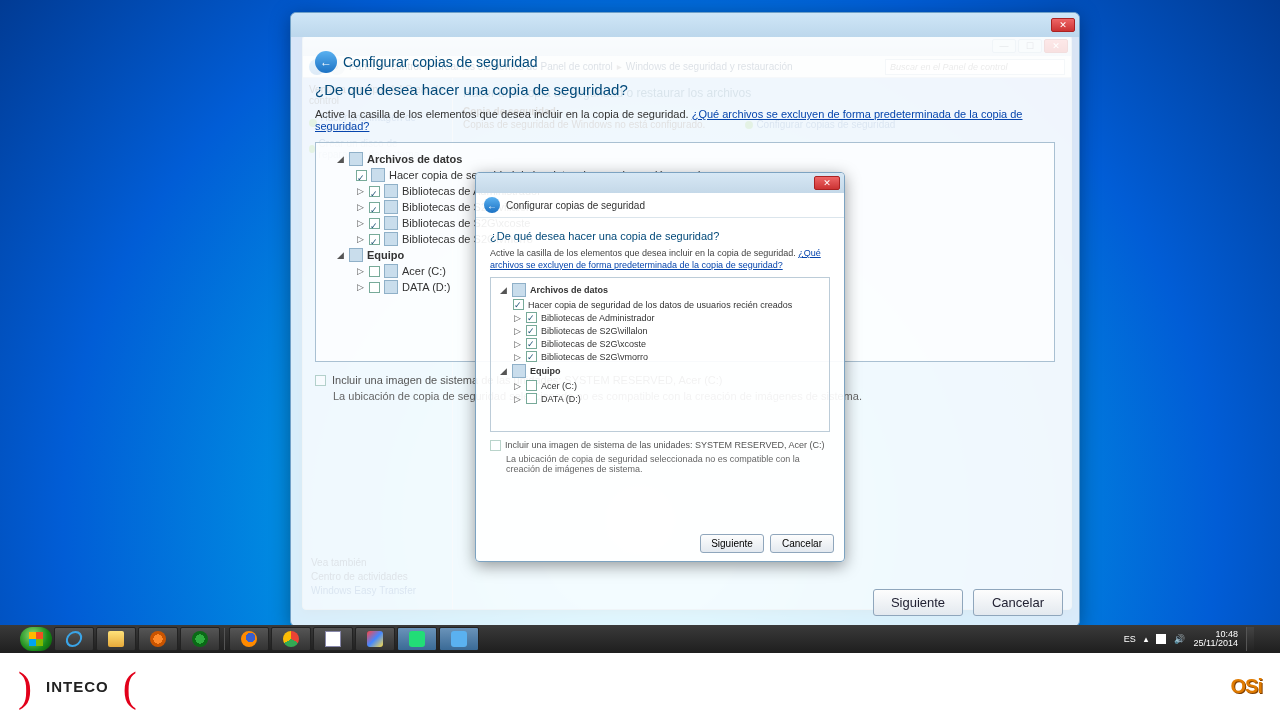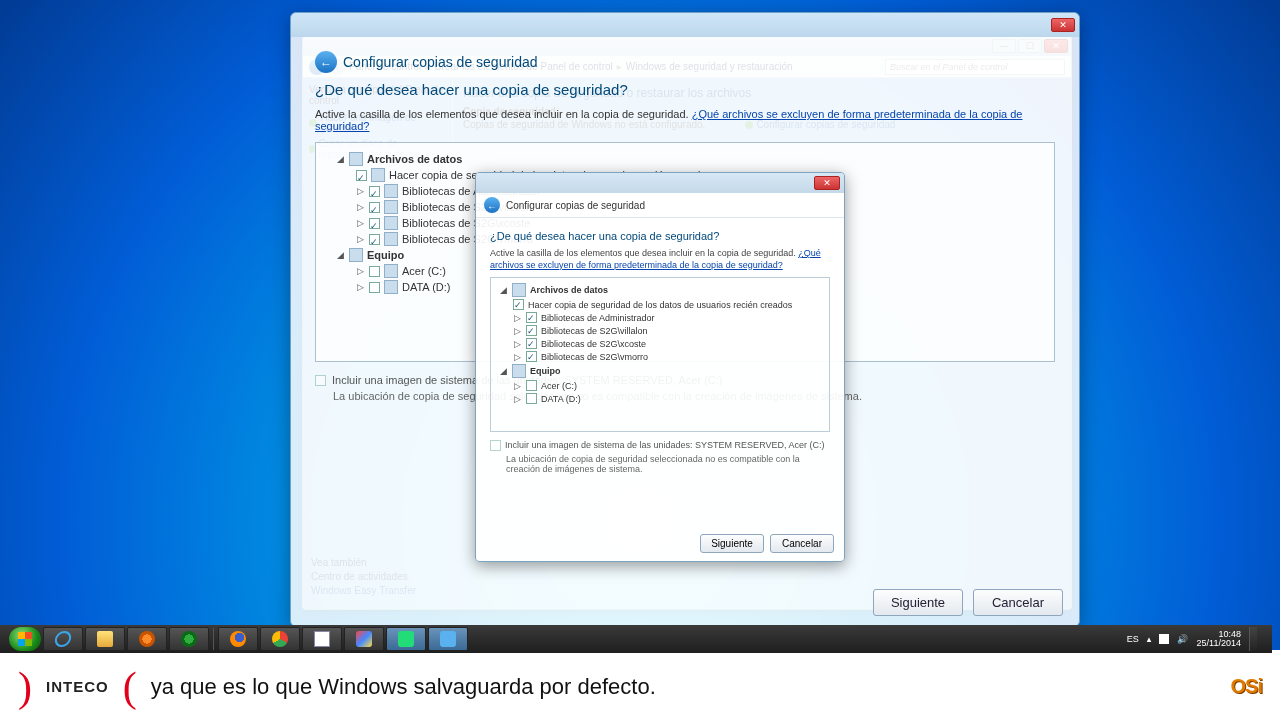--- a/index.html
+++ b/index.html
@@ -70,21 +70,21 @@
   .inner-body .instr{font-size:9px;color:#444;line-height:1.3;}
   .inner-body .instr a{color:#0645ad;text-decoration:underline;cursor:pointer;}
   .inner-tree{border:1px solid #bcccd8;margin-top:6px;padding:4px;height:155px;font-size:9px;overflow:hidden;}
   .inner-tree .tree-row{font-size:9px;}
   .inner-below{margin-top:8px;font-size:9px;color:#555;}
   .inner-below .img-chk{display:flex;gap:4px;align-items:flex-start;}
   .inner-buttons{position:absolute;right:10px;bottom:8px;display:flex;gap:6px;}
   .sbtn{min-width:64px;padding:3px 10px;font-size:10px;background:linear-gradient(#fdfdfd,#e3e9ef);border:1px solid #8fa6bc;border-radius:3px;cursor:pointer;}
 
   
-  .taskbar{position:absolute;left:0;right:8px;top:625px;height:28px;background:linear-gradient(#3a3a3a,#1e1e1e);display:flex;align-items:center;padding:0 9px;gap:2px;}
+  .taskbar{position:absolute;left:0;right:0;top:625px;height:28px;background:linear-gradient(#3a3a3a,#1e1e1e);display:flex;align-items:center;padding:0 20px;gap:2px;}
   .start-orb{width:32px;height:24px;border-radius:12px;background:radial-gradient(circle at 40% 35%,#8fe07a,#1a8a1a 60%,#065206);display:flex;align-items:center;justify-content:center;cursor:pointer;}
   .start-orb .flag{width:14px;height:14px;background:conic-gradient(#f25022 0 25%,#7fba00 0 50%,#00a4ef 0 75%,#ffb900 0);}
   .tbtn{width:40px;height:24px;background:linear-gradient(#555,#333);border:1px solid #222;border-radius:2px;display:flex;align-items:center;justify-content:center;cursor:pointer;}
   .tbtn.active{background:linear-gradient(#6a93b9,#3a6a96);}
   .tico{width:16px;height:16px;}
   .sep-v{width:1px;height:22px;background:#555;margin:0 2px;}
   .tray{margin-left:auto;display:flex;align-items:center;gap:8px;color:#fff;font-size:9px;padding-right:6px;}
   .tray .clk{text-align:right;line-height:1.05;}
   .showdesk{width:8px;height:24px;border-left:1px solid #555;background:linear-gradient(#444,#222);cursor:pointer;}
 
@@ -351,15 +351,14 @@
       <div>25/11/2014</div>
     </div>
     <div class="showdesk"></div>
   </div>
 </div>
 
 <div class="caption-bar">
   <span class="paren red">)</span>
   <span class="inteco">inteco</span>
   <span class="paren red">(</span>
-  <span class="cap-text">ya que es lo que Windows salvaguarda por defecto.</span>
   <span class="osi-logo">OSi</span>
 </div>
 
 </body></html>

